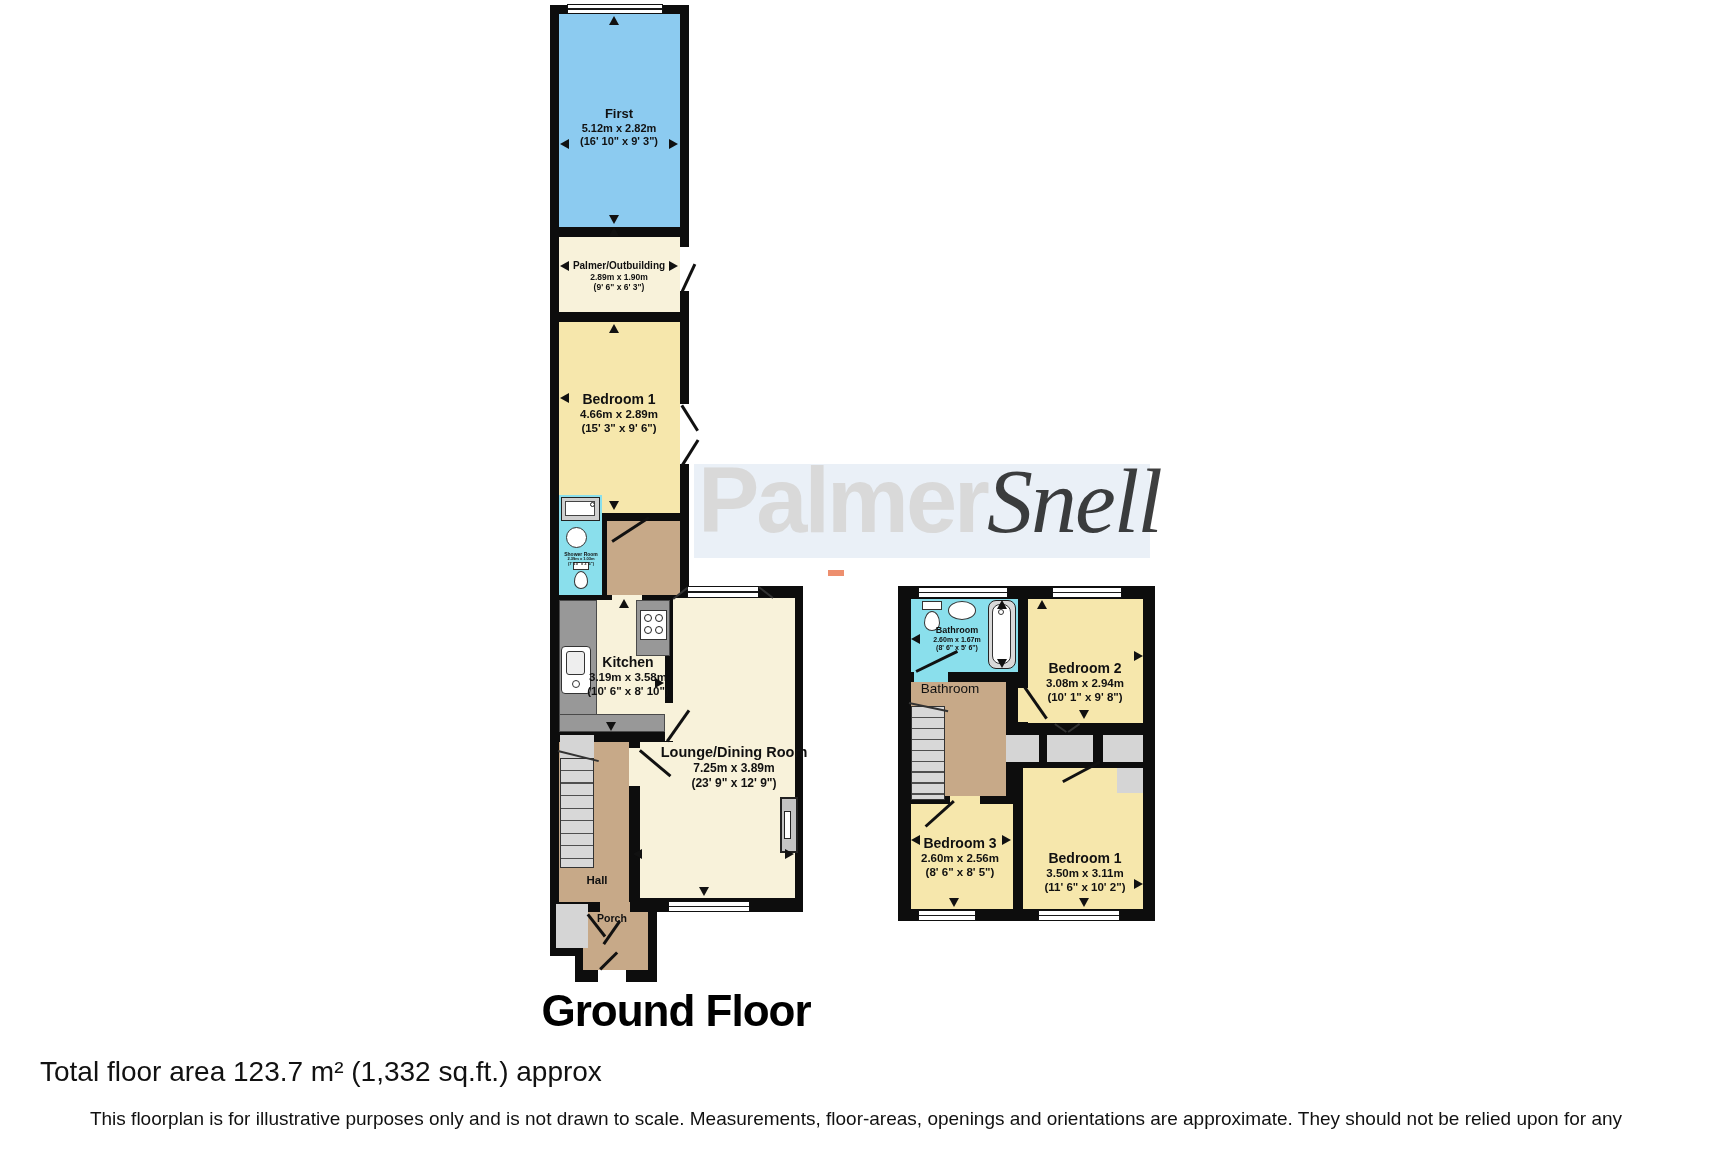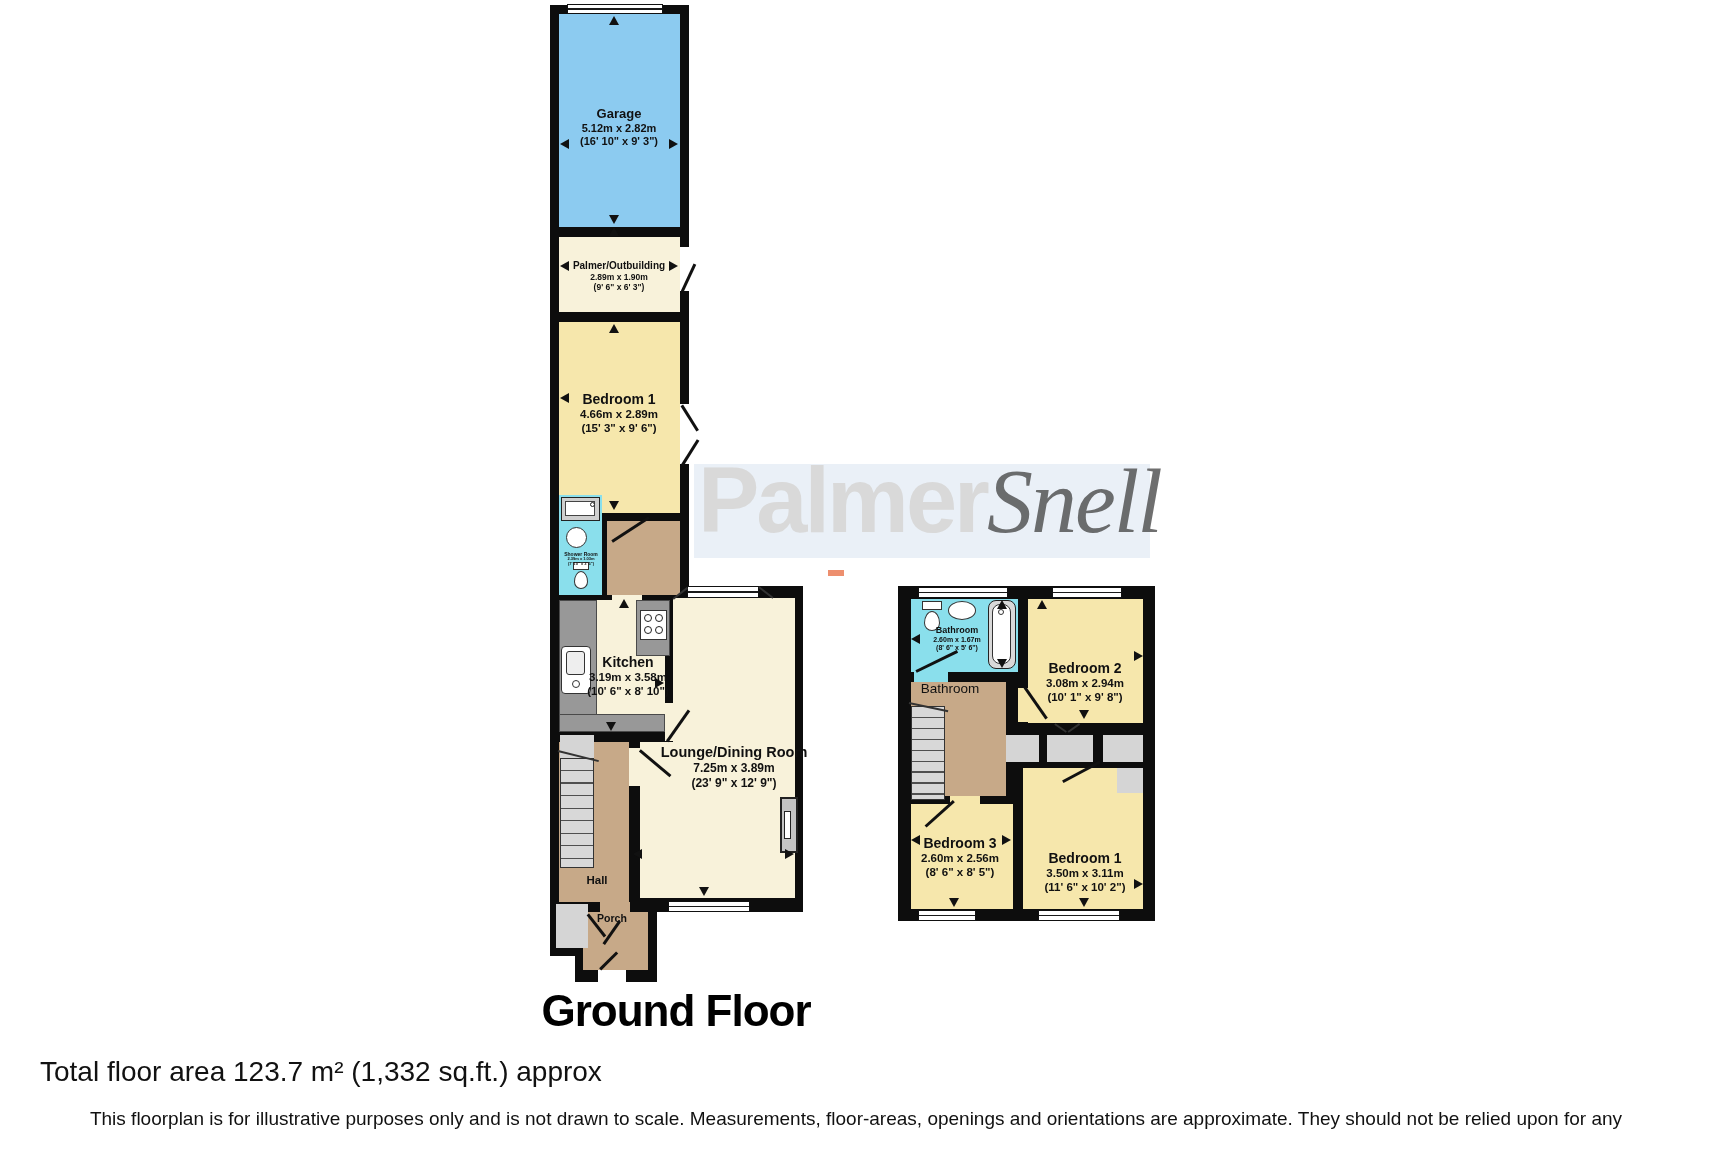--- a/index.html
+++ b/index.html
@@ -25,21 +25,21 @@
   .tri-up{border-left:5px solid transparent;border-right:5px solid transparent;border-bottom:9px solid #111;}
   .tri-down{border-left:5px solid transparent;border-right:5px solid transparent;border-top:9px solid #111;}
   .tri-left{border-top:5px solid transparent;border-bottom:5px solid transparent;border-right:9px solid #111;}
   .tri-right{border-top:5px solid transparent;border-bottom:5px solid transparent;border-left:9px solid #111;}
   .rlabel{position:absolute;transform:translateX(-50%);text-align:center;color:#111;z-index:7;line-height:1.2;white-space:nowrap;}
   .rl-name{font-weight:bold;}
   .rl-dim{font-weight:bold;}
   .wm-band{position:absolute;left:694px;top:464px;width:456px;height:94px;background:#DCE6F2;opacity:.6;z-index:0;}
   .wm-text{position:absolute;left:698px;top:448px;z-index:0;white-space:nowrap;}
   .wm-bold{font-family:"Liberation Sans",sans-serif;font-weight:bold;font-size:92px;color:#D9D9D9;letter-spacing:-3px;}
-  .wm-italic{font-family:"Liberation Serif",serif;font-style:italic;font-size:92px;color:#404040;opacity:.75;letter-spacing:-2px;}
+  .wm-italic{font-family:"Liberation Serif",serif;font-style:italic;font-size:92px;color:#000000;opacity:.75;letter-spacing:-2px;}
   .wm-dash{position:absolute;left:828px;top:570px;width:16px;height:6px;background:#E8734A;opacity:.8;z-index:0;}
   .floor-label{position:absolute;transform:translateX(-50%);font-size:44px;font-weight:800;color:#000;letter-spacing:-1px;z-index:8;white-space:nowrap;}
   .total{position:absolute;left:40px;top:1056px;font-size:28px;color:#111;z-index:8;}
   .disc{position:absolute;left:0;width:1712px;text-align:center;font-size:19px;color:#111;z-index:8;}
 </style>
 </head>
 <body>
 
 <div id="canvas">
 
@@ -131,21 +131,21 @@
   <div class="tri-left" style="left:560px;top:393px"></div>
   <div class="tri-down" style="left:609px;top:501px"></div>
   <div class="tri-up" style="left:619px;top:599px"></div>
   <div class="tri-right" style="left:655px;top:678px"></div>
   <div class="tri-down" style="left:606px;top:722px"></div>
   <div class="tri-left" style="left:633px;top:849px"></div>
   <div class="tri-right" style="left:785px;top:849px"></div>
   <div class="tri-down" style="left:699px;top:887px"></div>
 
   <div class="rlabel" style="left:619px;top:106px">
-    <div class="rl-name" style="font-size:13px">Garage</div>
+    <div class="rl-name" style="font-size:13px">First</div>
     <div class="rl-dim" style="font-size:11px">5.12m x 2.82m</div>
     <div class="rl-dim" style="font-size:11px">(16' 10" x 9' 3")</div>
   </div>
   <div class="rlabel" style="left:619px;top:260px">
     <div class="rl-name" style="font-size:10px">Palmer/Outbuilding</div>
     <div class="rl-dim" style="font-size:8.5px">2.89m x 1.90m</div>
     <div class="rl-dim" style="font-size:8.5px">(9' 6" x 6' 3")</div>
   </div>
   <div class="rlabel" style="left:619px;top:391px">
     <div class="rl-name" style="font-size:14px">Bedroom 1</div>

